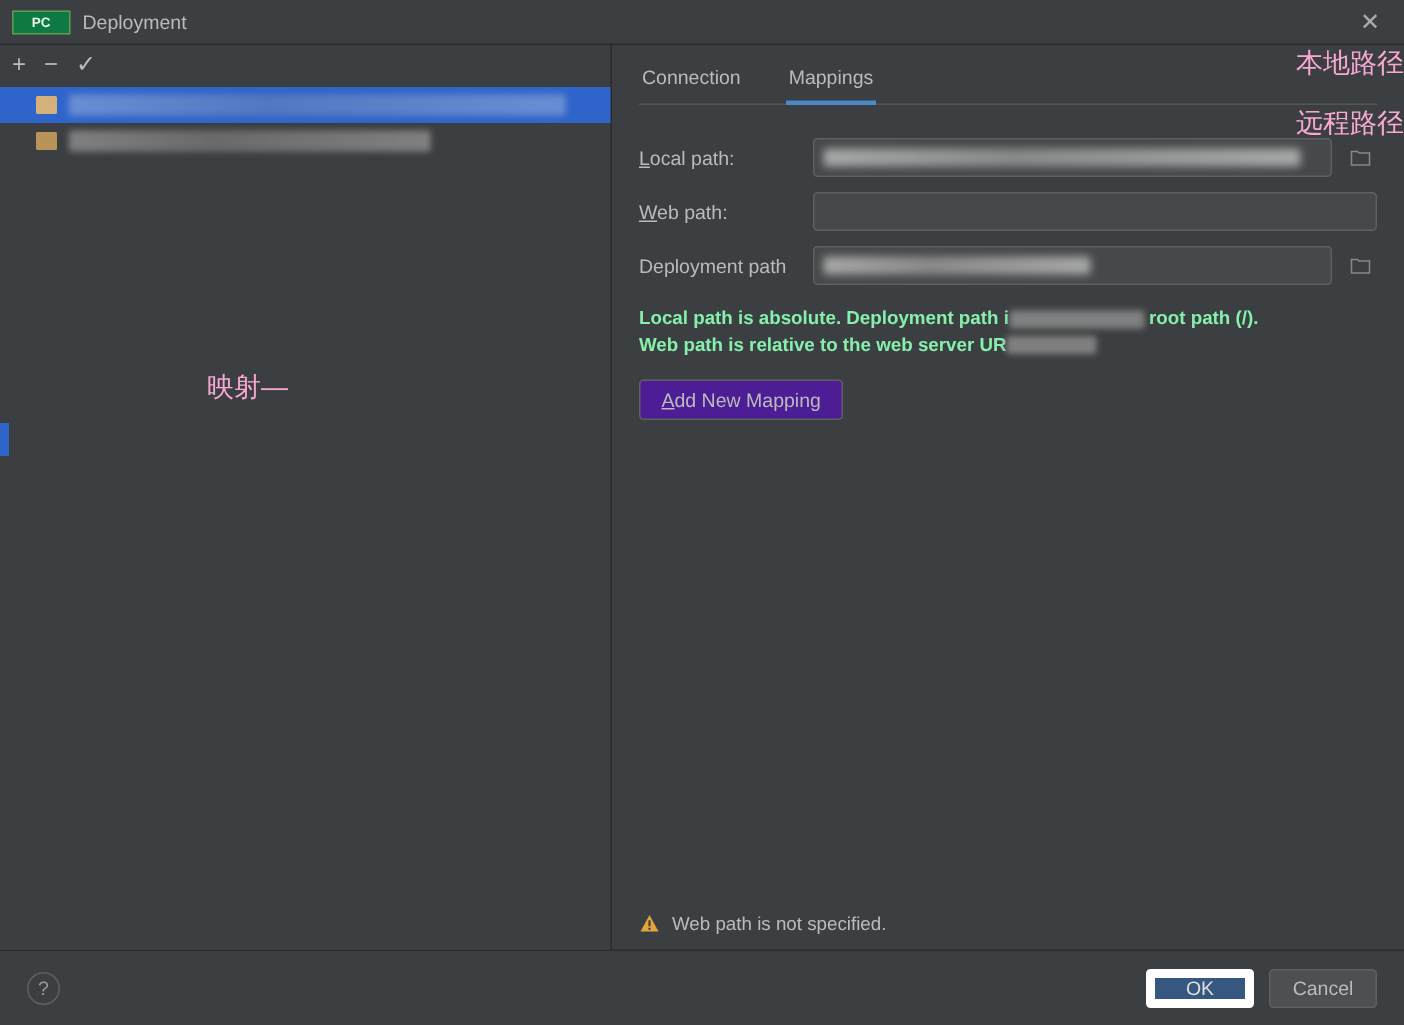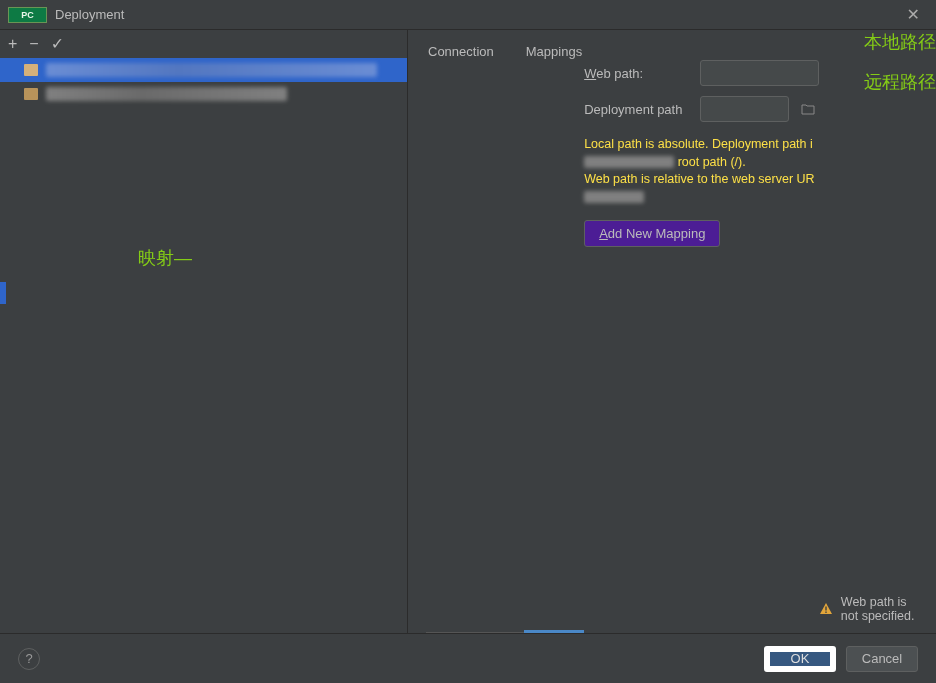--- a/index.html
+++ b/index.html
@@ -98,31 +98,31 @@
       filter: blur(2px);
       border-radius: 2px;
       margin-right: 30px;
     }
     .server-row:not(.selected) .blur {
       background: linear-gradient(90deg, #808080 0%, #6a6a6a 40%, #808080 100%);
       margin-right: 120px;
     }
     .annotation {
       position: absolute;
-      color: #84cc16;
+      color: #f9a8d4;
       font-size: 18px;
       font-weight: normal;
       pointer-events: none;
       text-align: center;
     }
     .right-panel {
       flex: 1;
       padding: 8px 18px 0 18px;
       display: flex;
-      flex-direction: row;
+      flex-direction: column;
     }
     .tabs {
       display: flex;
       gap: 28px;
       border-bottom: 1px solid #555;
       padding-bottom: 0;
     }
     .tab {
       padding: 6px 2px 8px 2px;
       color: #bbbbbb;
@@ -177,25 +177,26 @@
     }
     .browse-btn {
       width: 22px;
       height: 26px;
       display: flex;
       align-items: center;
       justify-content: center;
       color: #888;
     }
     .help-text {
-      color: #fde047;
+      color: #86efac;
       font-size: 12.5px;
       line-height: 1.4;
       margin-top: 10px;
       position: relative;
+      font-weight: bold;
     }
     .help-text .mask {
       display: inline-block;
       width: 90px;
       height: 12px;
       background: #808080;
       filter: blur(2px);
       vertical-align: middle;
       border-radius: 2px;
     }
@@ -214,21 +215,20 @@
       text-decoration: underline;
     }
     .warning-row {
       margin-top: auto;
       margin-bottom: 10px;
       display: flex;
       align-items: center;
       gap: 8px;
       font-size: 12.5px;
       color: #bbbbbb;
-      justify-content: flex-end;
     }
     .warn-icon svg {
       display: block;
     }
     .footer {
       height: 50px;
       border-top: 1px solid #2b2b2b;
       display: flex;
       align-items: center;
       padding: 0 18px;
@@ -307,20 +307,29 @@
     <div class="annotation" style="left:138px; top:216px;">映射—</div>
   </div>
 
   <div class="right-panel">
     <div class="tabs">
       <div class="tab">Connection</div>
       <div class="tab active">Mappings</div>
     </div>
 
     <div class="form">
+      <div class="field-row">
+        <div class="field-label"><span class="ul">L</span><span>ocal path:</span></div>
+        <div class="field-input blurred"></div>
+        <div class="browse-btn">
+          <svg width="14" height="12" viewBox="0 0 14 12">
+              <path d="M1 2h4l1 1h7v8H1z" fill="none" stroke="#888" stroke-width="1"></path>
+            </svg>
+        </div>
+      </div>
       <div class="field-row">
         <div class="field-label"><span class="ul">W</span><span>eb path:</span></div>
         <div class="field-input"></div>
       </div>
       <div class="field-row">
         <div class="field-label">Deployment path</div>
         <div class="field-input blurred shorter"></div>
         <div class="browse-btn">
           <svg width="14" height="12" viewBox="0 0 14 12">
               <path d="M1 2h4l1 1h7v8H1z" fill="none" stroke="#888" stroke-width="1"></path>

